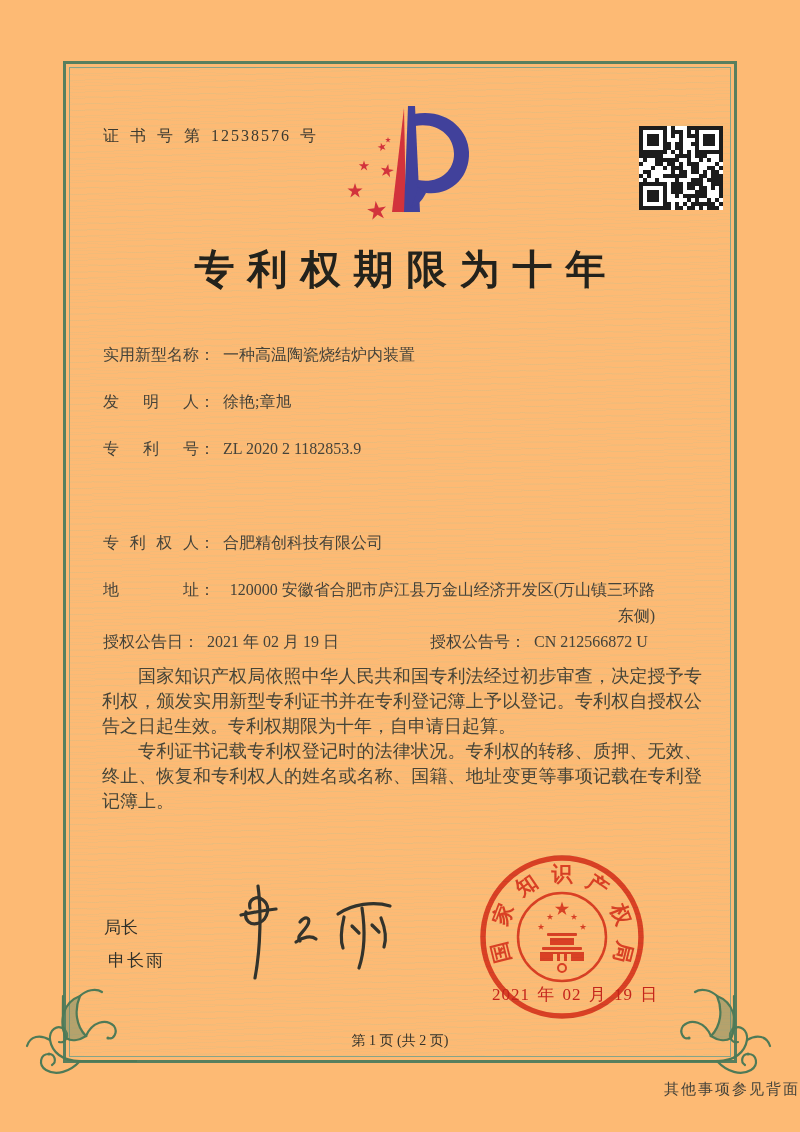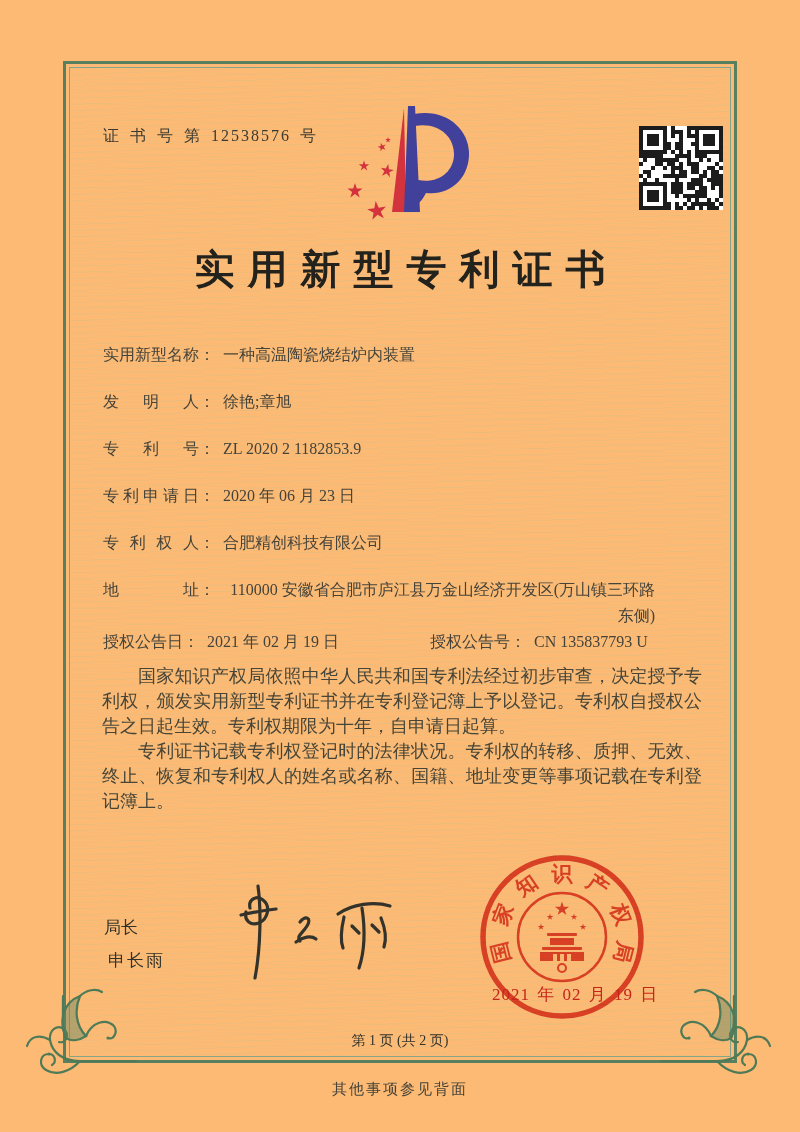--- a/index.html
+++ b/index.html
@@ -35,21 +35,21 @@
   
   .body-text{position:absolute;left:102px;top:664px;width:600px;font-size:18px;line-height:25px;color:#474538;text-align:justify;}
   .body-text p{margin:0;text-indent:2em;}
   
   .director-title{position:absolute;left:104px;top:916px;font-size:17px;color:#33322a;}
   .director-name{position:absolute;left:108px;top:949px;font-size:17px;color:#33322a;letter-spacing:2px;}
   .signature{position:absolute;left:212px;top:878px;width:215px;height:108px;}
   .seal{position:absolute;left:478px;top:853px;width:168px;height:168px;mix-blend-mode:multiply;}
   .seal-date{position:absolute;left:492px;top:983px;font-size:17px;color:#c4251c;letter-spacing:1px;word-spacing:2px;}
   .page-info{position:absolute;left:0;top:1032px;width:800px;text-align:center;font-size:14px;color:#33322a;font-family:Liberation Serif, serif;}
-  .back-note{position:absolute;left:0;top:1080px;width:800px;text-align:center;font-size:15px;color:#45433a;letter-spacing:2px;}
+  .back-note{position:absolute;left:0;top:1080px;width:800px;text-align:right;font-size:15px;color:#45433a;letter-spacing:2px;}
   .flourish{position:absolute;top:986px;width:115px;height:92px;}
   .flourish.left{left:22px;}
   .flourish.right{left:660px;}
 </style>
 </head>
 <body>
 
 <div class="page">
 
   <div class="frame">
@@ -333,44 +333,41 @@
         <rect x="36" y="80" width="4" height="4"></rect>
         <rect x="40" y="80" width="4" height="4"></rect>
         <rect x="48" y="80" width="4" height="4"></rect>
         <rect x="52" y="80" width="4" height="4"></rect>
         <rect x="60" y="80" width="4" height="4"></rect>
         <rect x="68" y="80" width="4" height="4"></rect>
         <rect x="72" y="80" width="4" height="4"></rect>
         <rect x="76" y="80" width="4" height="4"></rect>
       </svg></div>
 
-  <div class="title">实用新型专利证书</div>
+  <div class="title">专利权期限为十年</div>
 
   <div class="row" style="top:342px">
     <span class="lbl">实用新型名称</span><span class="colon">：</span><span class="val">一种高温陶瓷烧结炉内装置</span>
   </div>
   <div class="row" style="top:389px">
     <span class="lbl">发明人</span><span class="colon">：</span><span class="val">徐艳;章旭</span>
   </div>
   <div class="row" style="top:436px">
     <span class="lbl">专利号</span><span class="colon">：</span><span class="val">ZL 2020 2 1182853.9</span>
   </div>
-  <div class="row" style="top:483px">
-    <span class="lbl">专利申请日</span><span class="colon">：</span><span class="val">2020 年 06 月 23 日</span>
-  </div>
   <div class="row" style="top:530px">
     <span class="lbl">专利权人</span><span class="colon">：</span><span class="val">合肥精创科技有限公司</span>
   </div>
   <div class="row" style="top:577px">
-    <span class="lbl">地址</span><span class="colon">：</span><span class="val" style="width:432px">110000 安徽省合肥市庐江县万金山经济开发区(万山镇三环路东侧)</span>
+    <span class="lbl">地址</span><span class="colon">：</span><span class="val" style="width:432px">120000 安徽省合肥市庐江县万金山经济开发区(万山镇三环路东侧)</span>
   </div>
   <div class="row" style="top:629px">
     <span>授权公告日</span><span class="colon">：</span><span class="val">2021 年 02 月 19 日</span>
     <span class="pair2">
-      <span>授权公告号</span><span class="colon">：</span><span class="val">CN 135837793 U</span>
+      <span>授权公告号</span><span class="colon">：</span><span class="val">CN 212566872 U</span>
     </span>
   </div>
 
   <div class="body-text">
     <p>国家知识产权局依照中华人民共和国专利法经过初步审查，决定授予专利权，颁发实用新型专利证书并在专利登记簿上予以登记。专利权自授权公告之日起生效。专利权期限为十年，自申请日起算。</p>
     <p>专利证书记载专利权登记时的法律状况。专利权的转移、质押、无效、终止、恢复和专利权人的姓名或名称、国籍、地址变更等事项记载在专利登记簿上。</p>
   </div>
 
   <div class="director-title">局长</div>
   <div class="director-name">申长雨</div>

